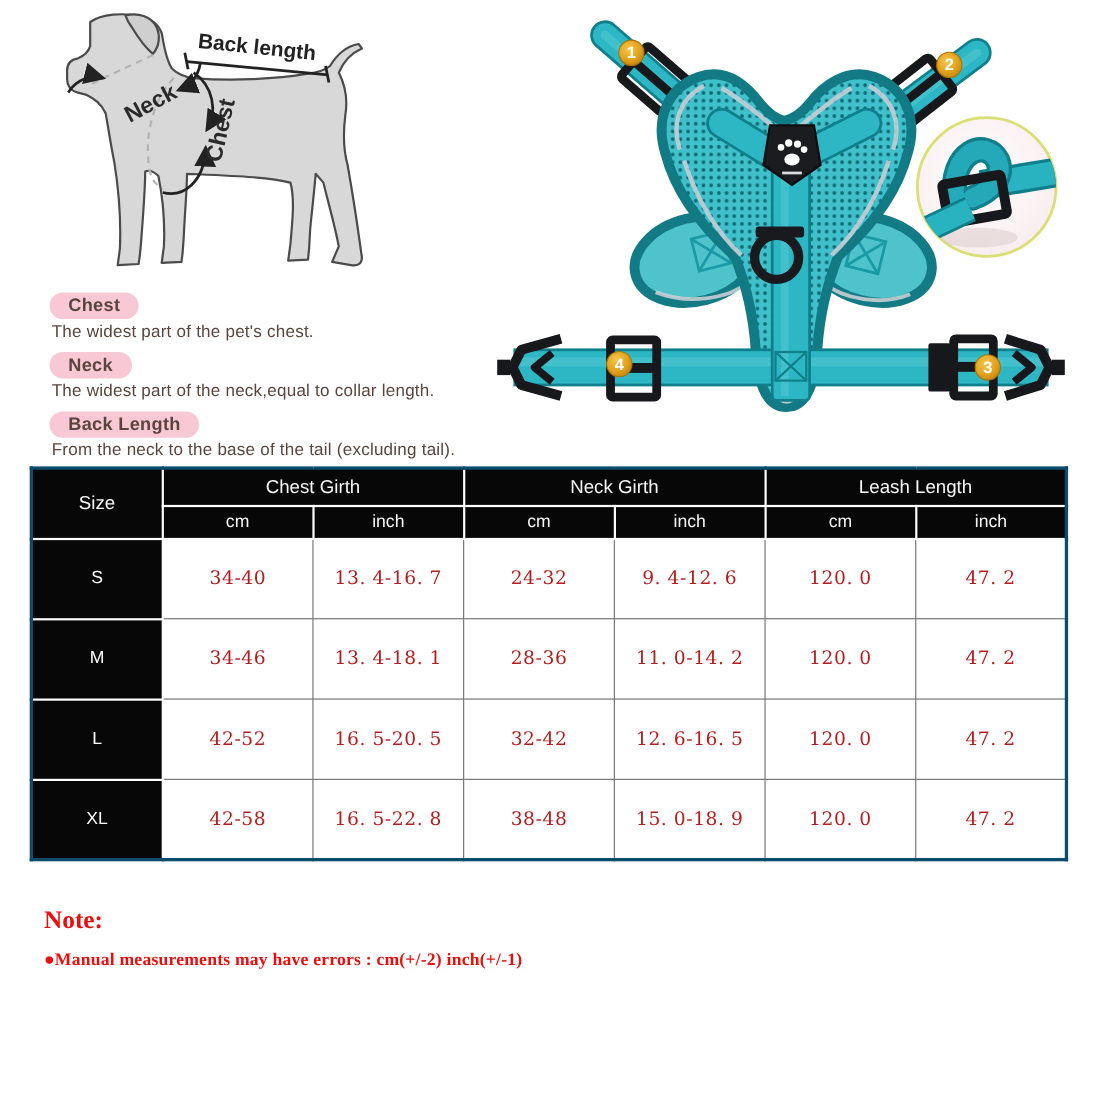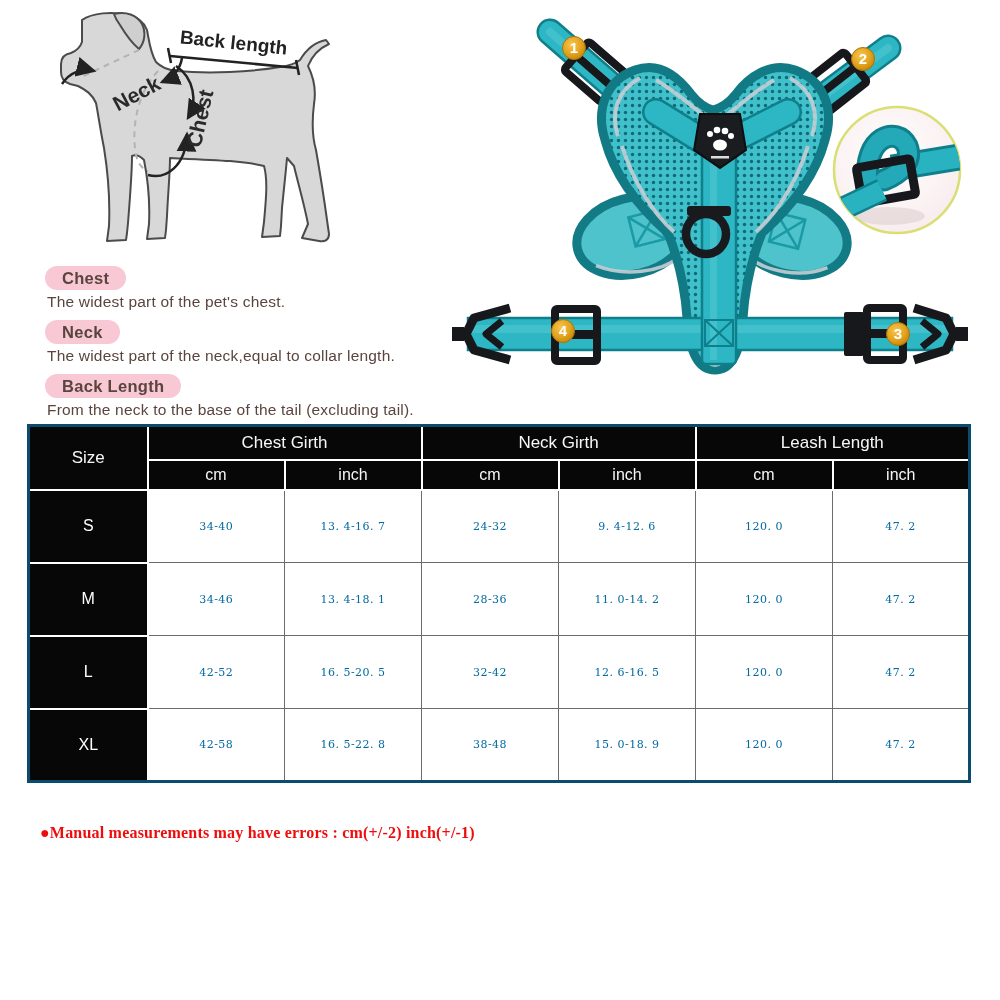--- a/index.html
+++ b/index.html
@@ -41,22 +41,22 @@
   }
   .size-table tr.units th{font-size:16px;}
   .size-table tr.hgroup{height:34px;}
   .size-table tr.units{height:30px;margin-left:44px;}
   .size-table tbody tr{height:73px;}
   .size-table td.sz{
     background:#070707;color:#ffffff;border:2px solid #ffffff;
     font-size:16px;font-family:"Liberation Sans",sans-serif;
   }
   .size-table td.val{
-    background:#ffffff;color:#0369a1;border:1.5px solid #6b6b6b;
-    font-family:"DejaVu Serif",serif;font-size:11px;letter-spacing:.5px;
+    background:#ffffff;color:#b91c1c;border:1.5px solid #6b6b6b;
+    font-family:"DejaVu Serif",serif;font-size:17px;letter-spacing:.5px;
   }
 
   
   .note{position:absolute;left:40px;top:824px;width:900px;color:#ee0d0d;
         font-family:"Liberation Serif",serif;font-weight:bold;}
   .note-title{font-size:23px;margin:0 0 14px 0;}
   .note-line{font-size:16px;margin:0 0 15px 0;letter-spacing:.2px;}
 </style>
 </head>
 <body>
@@ -351,16 +351,17 @@
         <td class="val">16. 5-22. 8</td>
         <td class="val">38-48</td>
         <td class="val">15. 0-18. 9</td>
         <td class="val">120. 0</td>
         <td class="val">47. 2</td>
       </tr>
     </tbody>
   </table>
 
   <div class="note">
+    <div class="note-title">Note:</div>
     <div class="note-line">●Manual measurements may have errors : cm(+/-2)  inch(+/-1)</div>
   </div>
 
 </div>
 
 </body></html>

